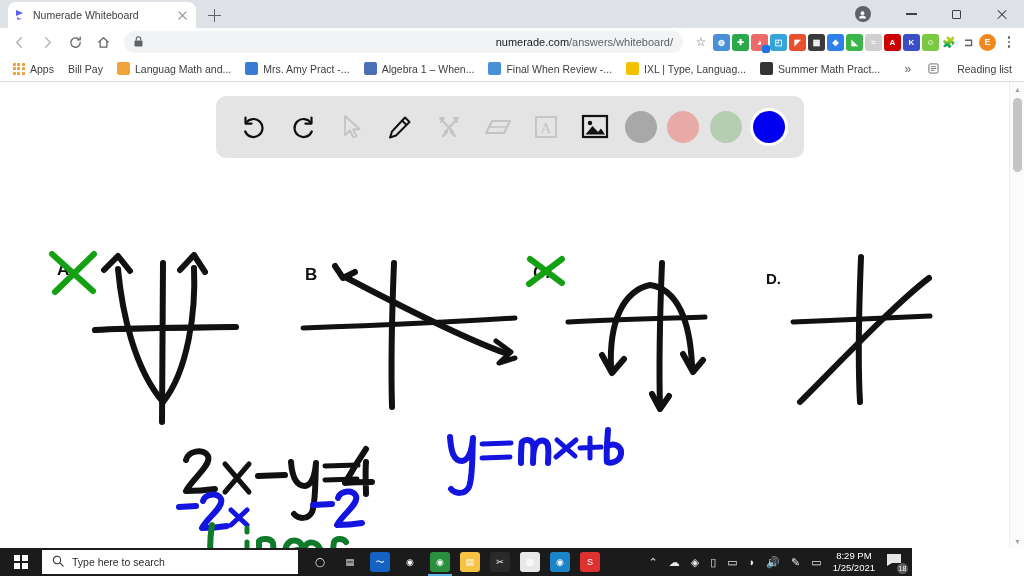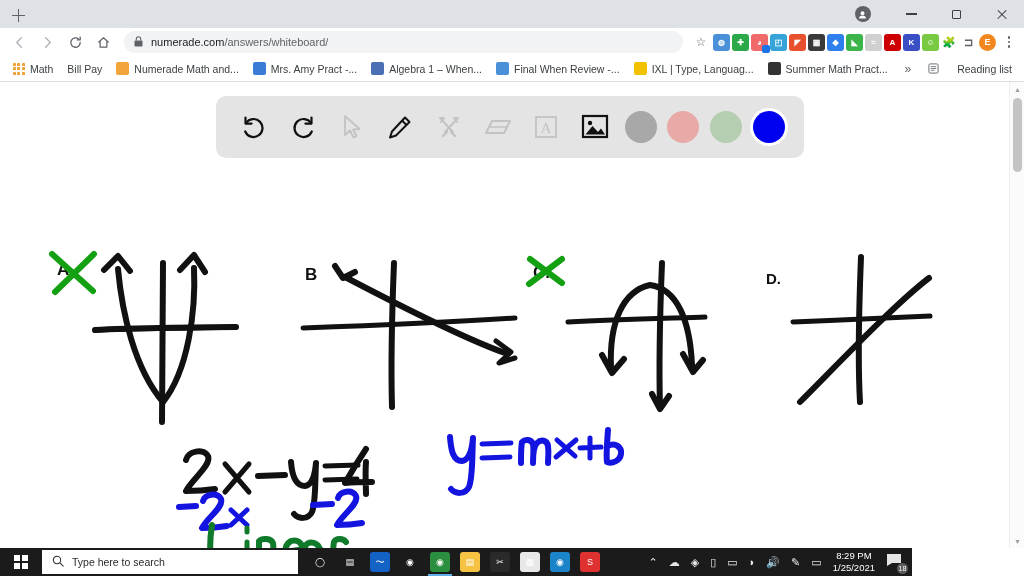--- a/index.html
+++ b/index.html
@@ -71,20 +71,21 @@
   .toolbar {
     position: absolute; top: 28px; left: 0; width: 1024px; height: 28px;
     background: #ffffff; display: flex; align-items: center; padding: 0 6px; gap: 2px;
   }
   .navbtn { width: 26px; height: 26px; display: flex; align-items: center; justify-content: center; color: #9aa0a6; font-size: 14px; }
   .navbtn.enabled { color: #5f6368; }
   .omnibox {
     flex: 1; height: 22px; background: #f1f3f4; border-radius: 11px;
     display: flex; align-items: center; padding: 0 10px; gap: 8px; margin: 0 6px;
     min-width: 0;
+    justify-content: space-between;
   }
   .omni-url { font-size: 11px; color: #3c4043; white-space: nowrap; overflow: hidden; }
   .omni-url .host { color: #202124; }
   .omni-url .path { color: #5f6368; }
   .star { color: #5f6368; font-size: 12px; width: 20px; text-align: center; }
   .exts { display: flex; align-items: center; gap: 2px; padding-right: 2px; }
   .ext {
     width: 17px; height: 17px; border-radius: 3px;
     display: flex; align-items: center; justify-content: center;
     font-size: 8px; color: #fff; font-weight: bold; position: relative;
@@ -164,20 +165,30 @@
     font-size: 7px; border-radius: 50%; width: 11px; height: 11px;
     display: flex; align-items: center; justify-content: center;
   }
 </style>
 </head>
 <body>
 
 <div id="app">
 
   <div class="tabstrip">
+    <div class="tab">
+      <span class="tab-favicon">
+        <svg width="12" height="12" viewBox="0 0 12 12">
+          <path d="M1 1 L8 4 L1 7 Z" fill="#5d5fef"></path>
+          <path d="M2 8 L7 10 L2 11 Z" fill="#7b7df2"></path>
+        </svg>
+      </span>
+      <span class="tab-title">Numerade Whiteboard</span>
+      <span class="tab-close"></span>
+    </div>
     <div class="newtab"></div>
 
     <div class="wincontrols">
       <div class="wc">
         <span class="profile-chip">
           <svg width="9" height="9" viewBox="0 0 9 9">
               <circle cx="4.5" cy="3.2" r="1.9" fill="#fff"></circle>
               <path d="M1 8.5c0-2 1.6-3 3.5-3s3.5 1 3.5 3z" fill="#fff"></path>
             </svg>
         </span>
@@ -264,28 +275,28 @@
             <i></i>
             <i></i>
             <i></i>
             <i></i>
             <i></i>
             <i></i>
             <i></i>
             <i></i>
           </span>
         </span>
-        <span class="bm-label">Math</span>
+        <span class="bm-label">Apps</span>
       </div>
       <div class="bm">
         <span class="bm-label">Bill Pay</span>
       </div>
       <div class="bm">
         <span class="bm-ico" style="background: rgb(242, 163, 60);"></span>
-        <span class="bm-label">Numerade Math and...</span>
+        <span class="bm-label">Languag Math and...</span>
       </div>
       <div class="bm">
         <span class="bm-ico" style="background: rgb(58, 123, 213);"></span>
         <span class="bm-label">Mrs. Amy Pract -...</span>
       </div>
       <div class="bm">
         <span class="bm-ico" style="background: rgb(74, 111, 181);"></span>
         <span class="bm-label">Algebra 1 – When...</span>
       </div>
       <div class="bm">

